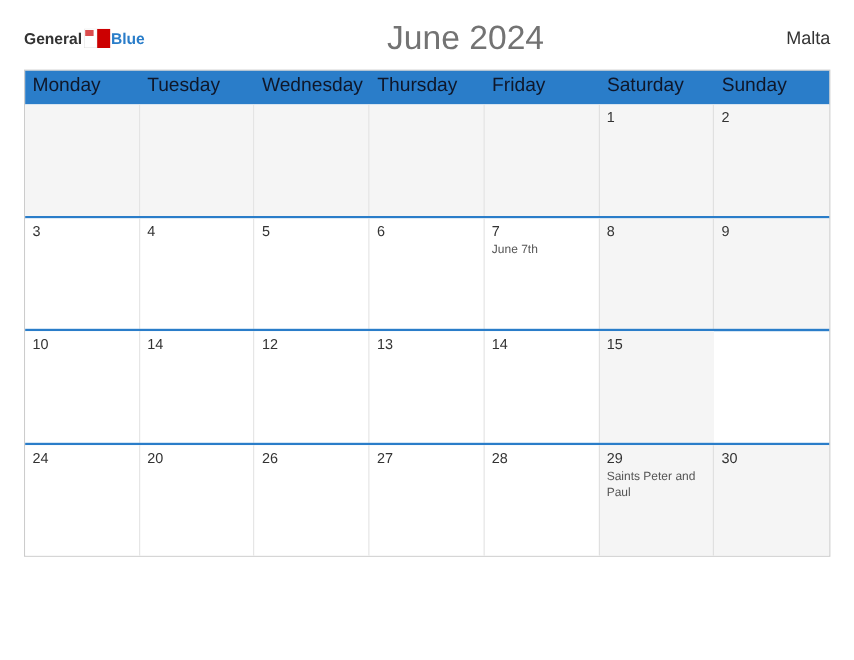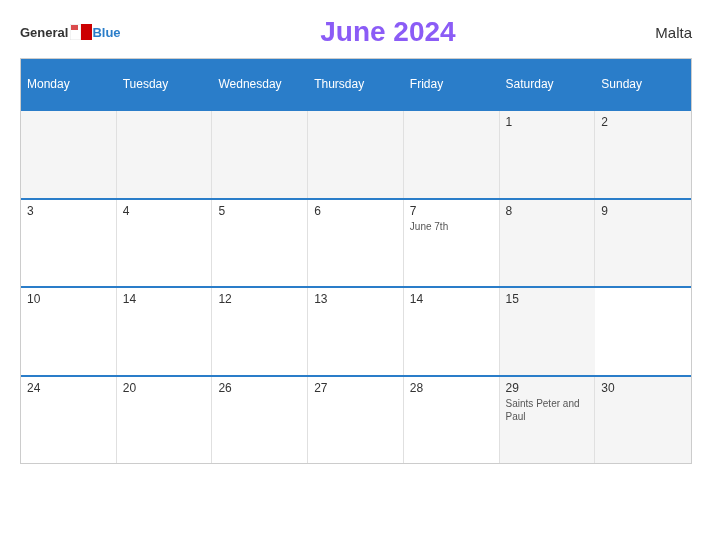--- a/index.html
+++ b/index.html
@@ -39,42 +39,42 @@
       font-size: 13px;
       text-align: right;
     }
     .logo-flag {
       width: 22px;
       height: 16px;
       margin-left: 2px;
     }
     .title {
       font-size: 28px;
-      font-weight: bold;
-      color: #8b5cf6;
+      font-weight: normal;
+      color: #737373;
     }
     .country {
       font-size: 15px;
       color: #333;
     }
     .calendar {
       flex: 1;
       display: flex;
       flex-direction: column;
       border: 1px solid #ccc;
     }
     .cal-header-row {
       display: grid;
       grid-template-columns: repeat(7, 1fr);
       background: #2a7dc9;
     }
     .cal-header-cell {
-      color: #ffffff;
-      font-size: 12px;
-      padding: 18px 6px;
+      color: #0f172a;
+      font-size: 16px;
+      padding: 4px 6px;
       font-weight: normal;
     }
     .cal-body {
       flex: 1;
       display: flex;
       flex-direction: column;
     }
     .cal-week {
       flex: 1;
       display: grid;

